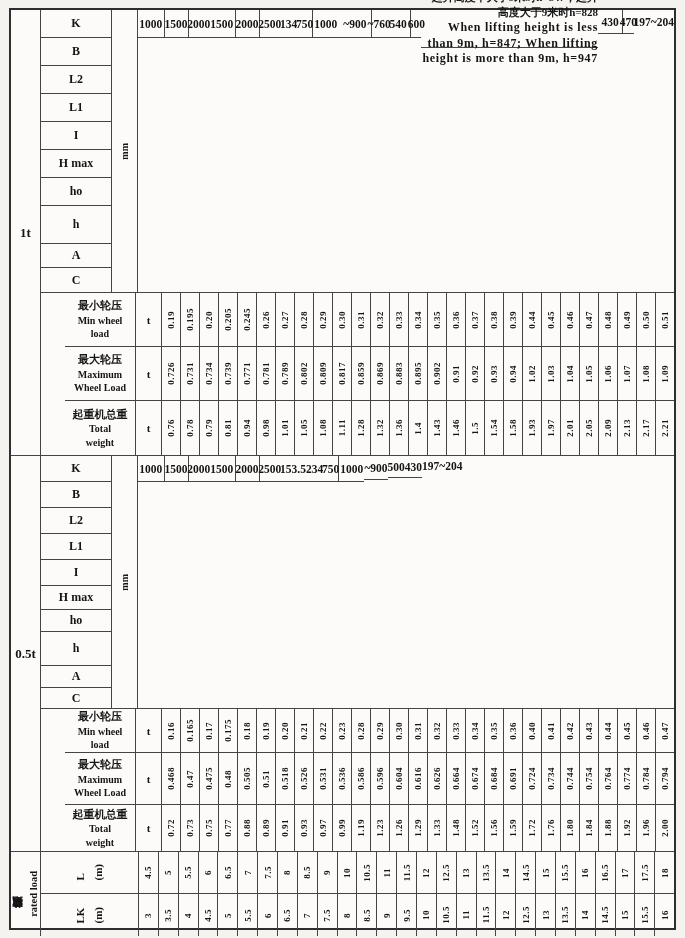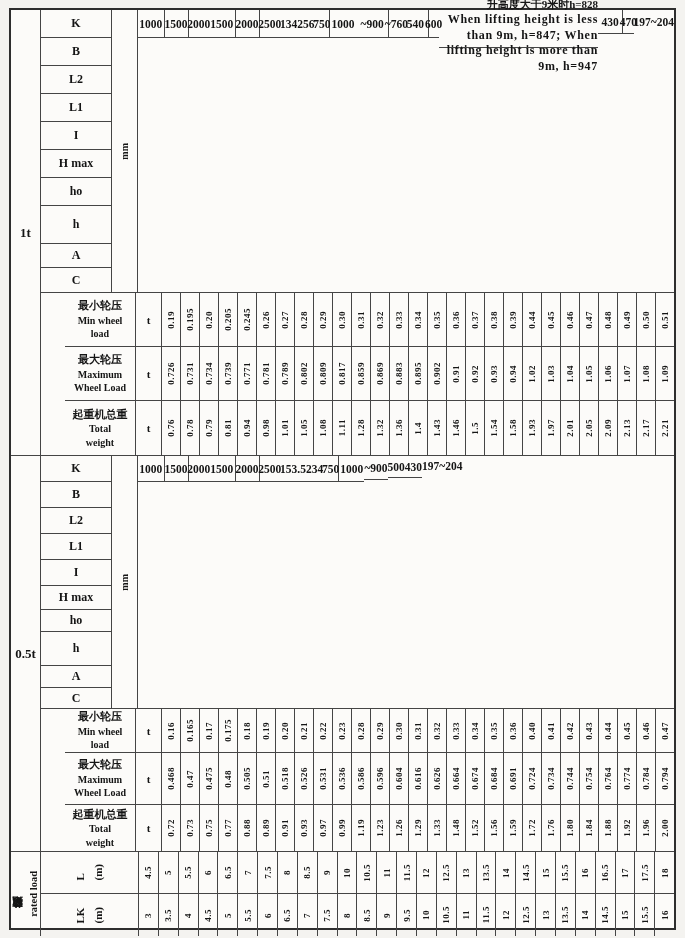--- a/index.html
+++ b/index.html
@@ -96,23 +96,20 @@
           </div>
           <div class="dim-row rh28">
             <div class="dspan f10">1500</div>
             <div class="dspan f9">2000</div>
             <div class="dspan f8">2500</div>
           </div>
           <div class="dim-row rh28">
             <div class="dspan f27">134</div>
           </div>
           <div class="dim-row rh28">
-            <div class="dspan f27">256</div>
-          </div>
-          <div class="dim-row rh28">
             <div class="dspan f10">750</div>
             <div class="dspan f17">1000</div>
           </div>
           <div class="dim-row rh28">
             <div class="dspan f19">~900</div>
             <div class="dspan f8">~760</div>
           </div>
           <div class="dim-row rh28">
             <div class="dspan f19">540</div>
             <div class="dspan f8">600</div>

